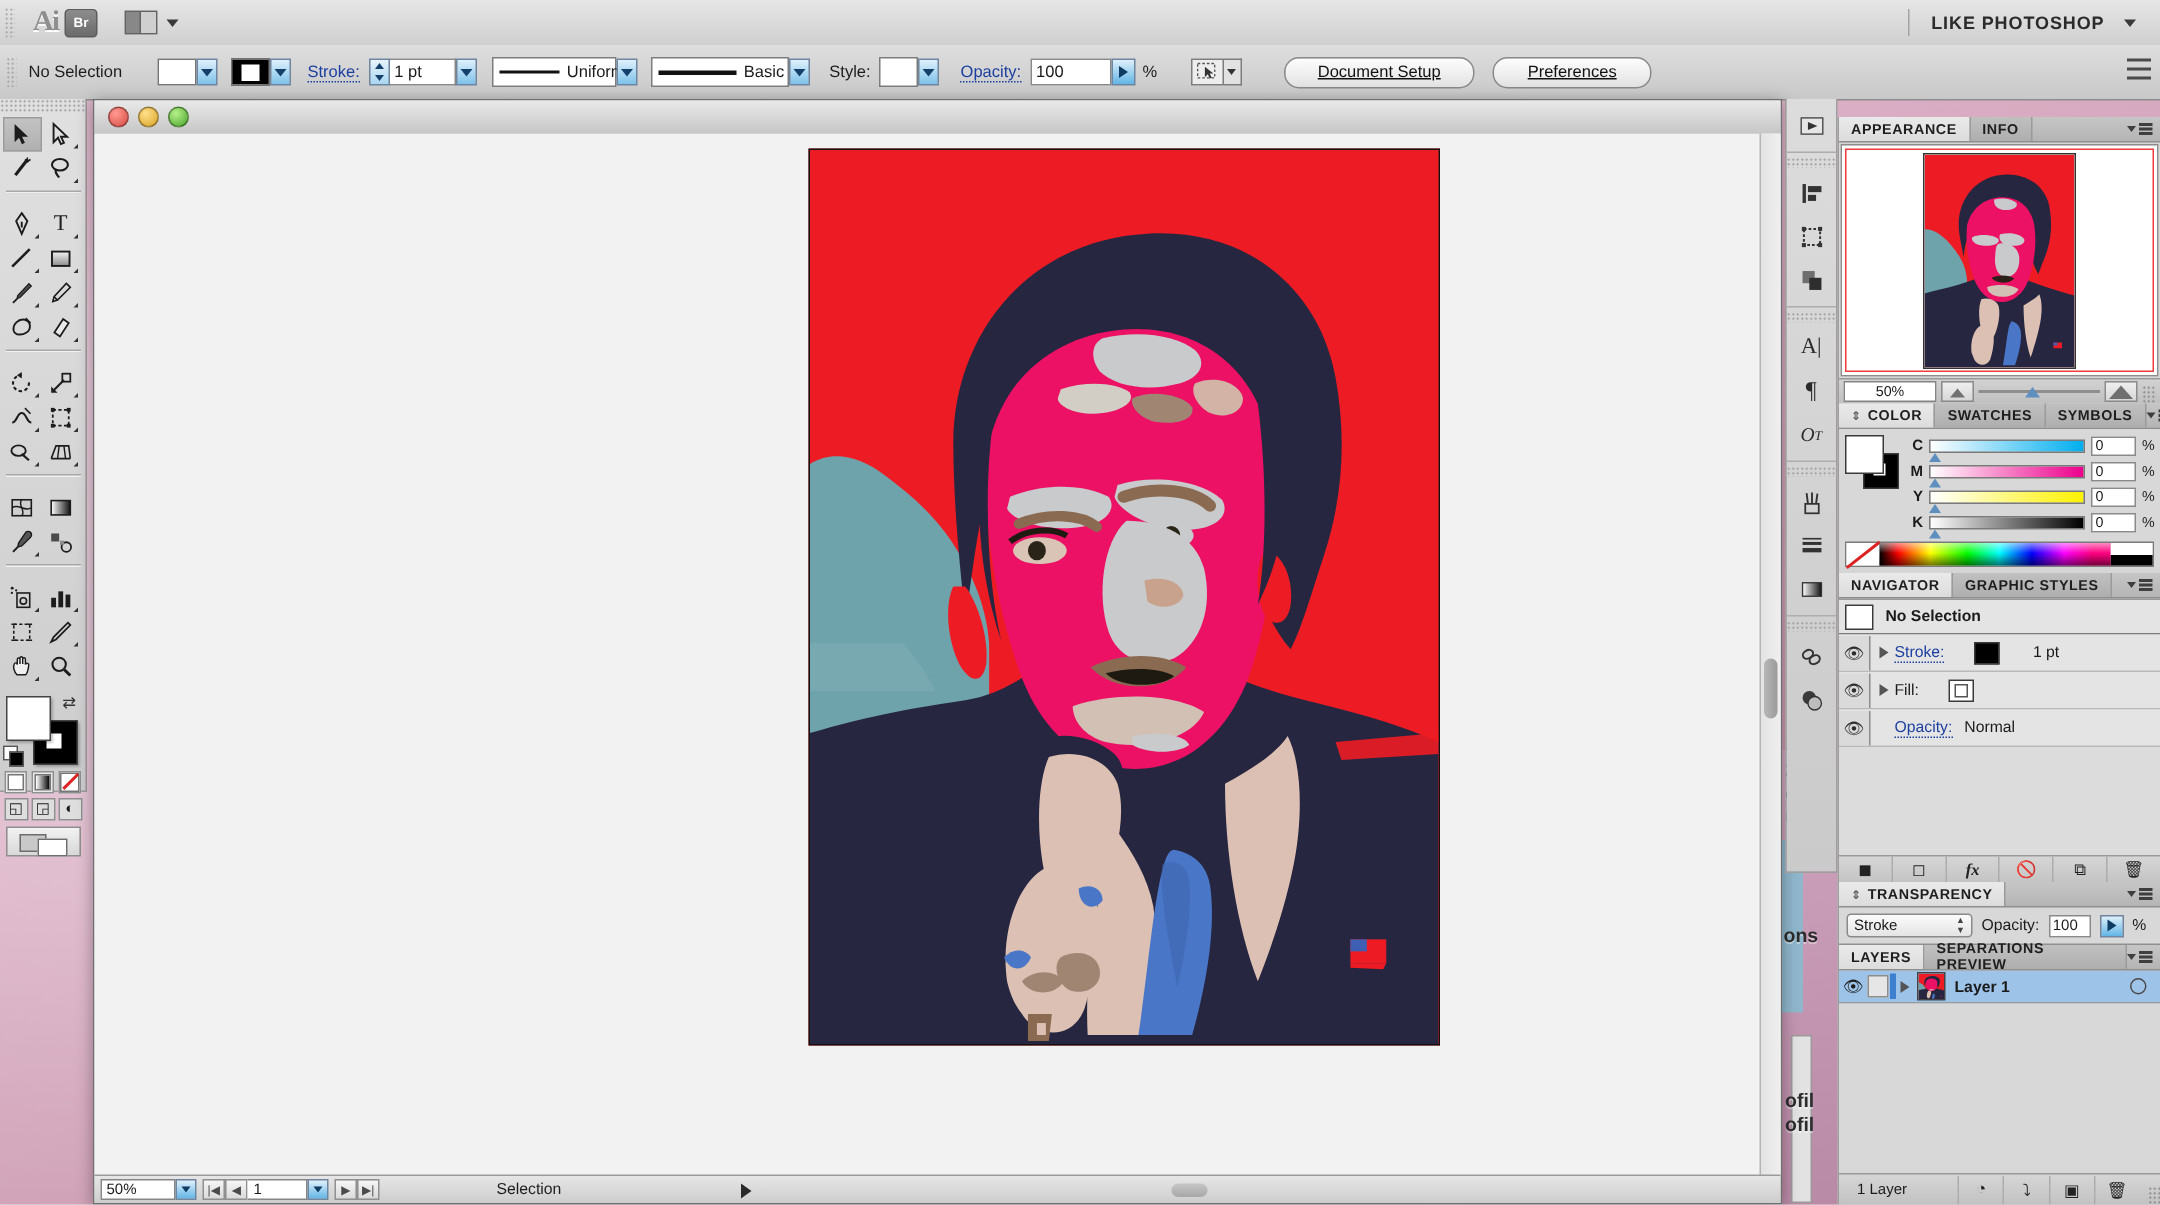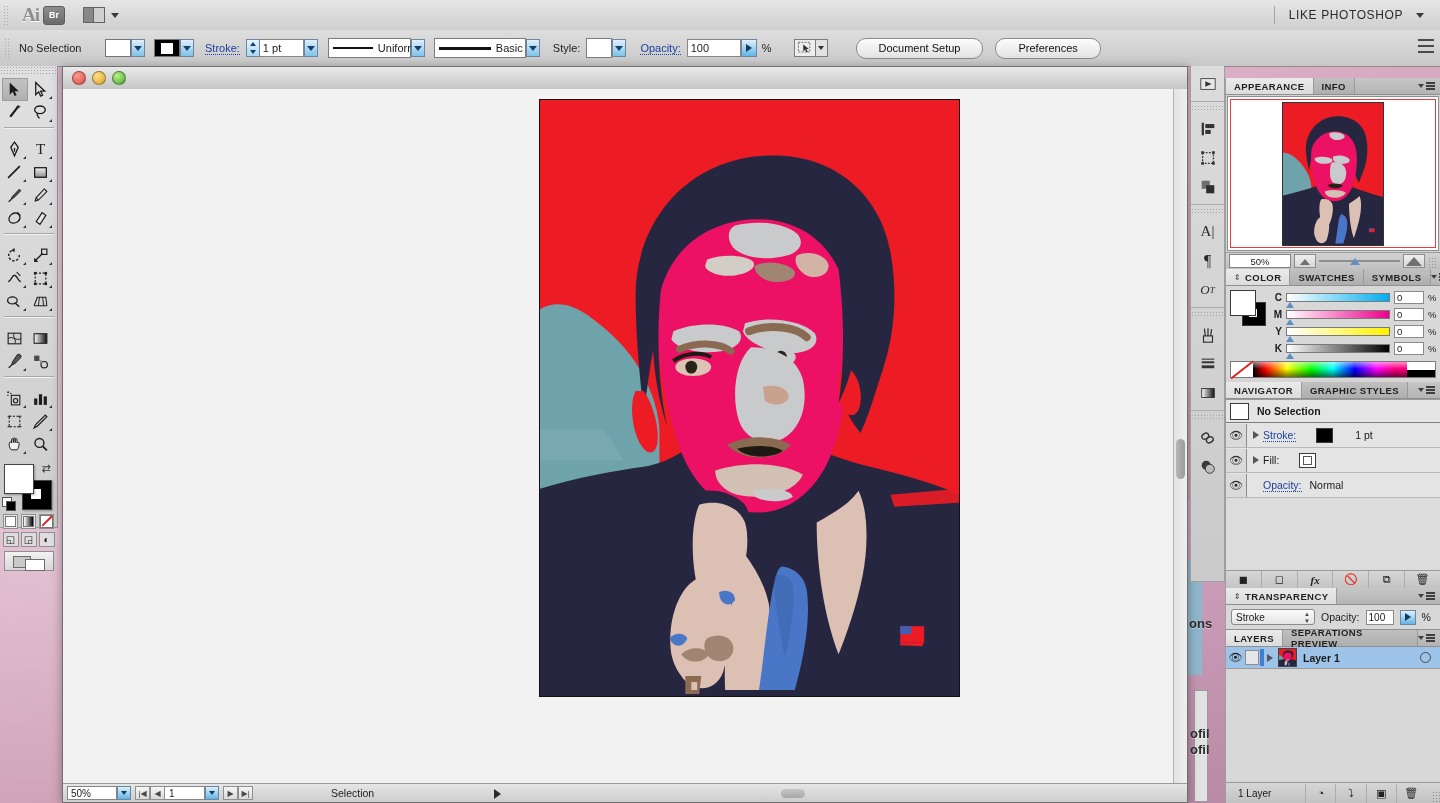--- a/index.html
+++ b/index.html
@@ -47,21 +47,21 @@
   .arrange-icon i:first-child{width:45%;background:#888;border-right:1px solid #636363;}
   .arrange-icon i:last-child{width:55%;background:#cfcfcf;}
   .caret{
     width:0;height:0;border-left:4px solid transparent;border-right:4px solid transparent;
     border-top:5px solid #3a3a3a;margin-left:6px;
   }
   .appbar-spacer{flex:1;}
   .ws-sep{width:1px;height:18px;background:#a4a4a4;margin-right:14px;}
   #workspace-switch{
     display:flex;align-items:center;gap:7px;margin-right:16px;
-    font-size:12px;font-weight:normal;letter-spacing:.6px;color:#2b2b2b;
+    font-size:12px;font-weight:bold;letter-spacing:.6px;color:#2b2b2b;
   }
   
   #controlbar{
     position:absolute;left:0;top:30px;width:1440px;height:36px;
     background:linear-gradient(#dedede,#c8c8c8);
     border-bottom:1px solid #8c8c8c;
     display:flex;align-items:center;
   }
   #controlbar .grip{margin-left:4px;margin-right:8px;}
   .cb-label{font-size:11px;color:#1c1c1c;white-space:nowrap;}
@@ -116,21 +116,21 @@
   .small-drop{
     width:12px;height:18px;border:1px solid #7d7d7d;border-left:none;background:#e2e2e2;
     box-sizing:border-box;display:flex;align-items:center;justify-content:center;
   }
   .small-drop::after{content:"";width:0;height:0;border-left:3px solid transparent;
     border-right:3px solid transparent;border-top:4px solid #333;}
   .pill-btn{
     height:19px;border:1px solid #8a8a8a;border-radius:10px;
     background:linear-gradient(#fdfdfd,#e2e2e2);
     display:flex;align-items:center;justify-content:center;
-    font-size:11px;color:#111;padding:0 22px;box-shadow:0 1px 0 rgba(255,255,255,.7) inset;
+    font-size:11px;color:#111;padding:0 22px;box-shadow:0 1px 0 rgba(255,255,255,.7) inset;text-decoration:underline;
   }
   .cb-menu{
     position:absolute;right:6px;top:9px;width:16px;height:14px;
     display:flex;flex-direction:column;justify-content:space-between;
   }
   .cb-menu i{height:2px;background:#4a4a4a;}
   .cb-menu i:nth-child(1){width:100%;}
   .cb-menu i:nth-child(2){width:100%;}
   .cb-menu i:nth-child(3){width:100%;}
   

